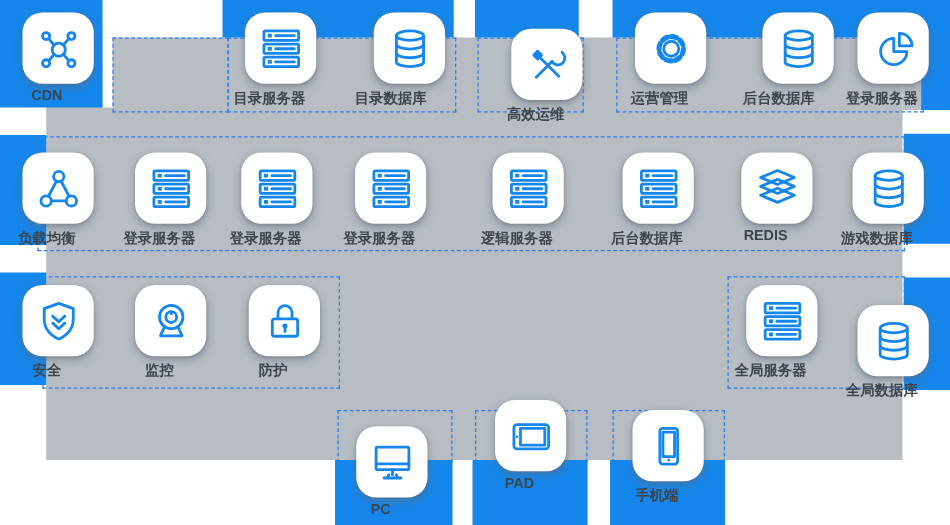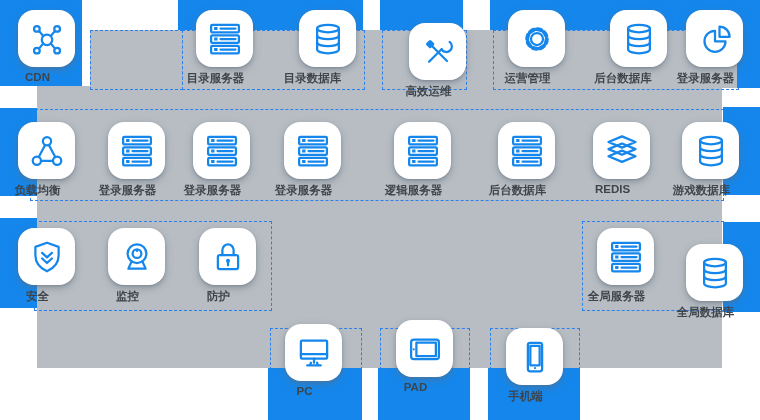--- a/index.html
+++ b/index.html
@@ -206,21 +206,21 @@
         <div class="lbl">全局服务器</div>
       </div>
       <div class="node" style="left:686px;top:244px;">
         <div class="card">
           <svg class="ic">
             <use href="#sym-db"></use>
           </svg>
         </div>
         <div class="lbl">全局数据库</div>
       </div>
-      <div class="node" style="left:285px;top:324px;">
+      <div class="node" style="left:285px;top:341px;">
         <div class="card">
           <svg class="ic">
             <use href="#sym-pc"></use>
           </svg>
         </div>
         <div class="lbl">PC</div>
       </div>
       <div class="node" style="left:396px;top:320px;border-radius:14px;">
         <div class="card">
           <svg class="ic">

